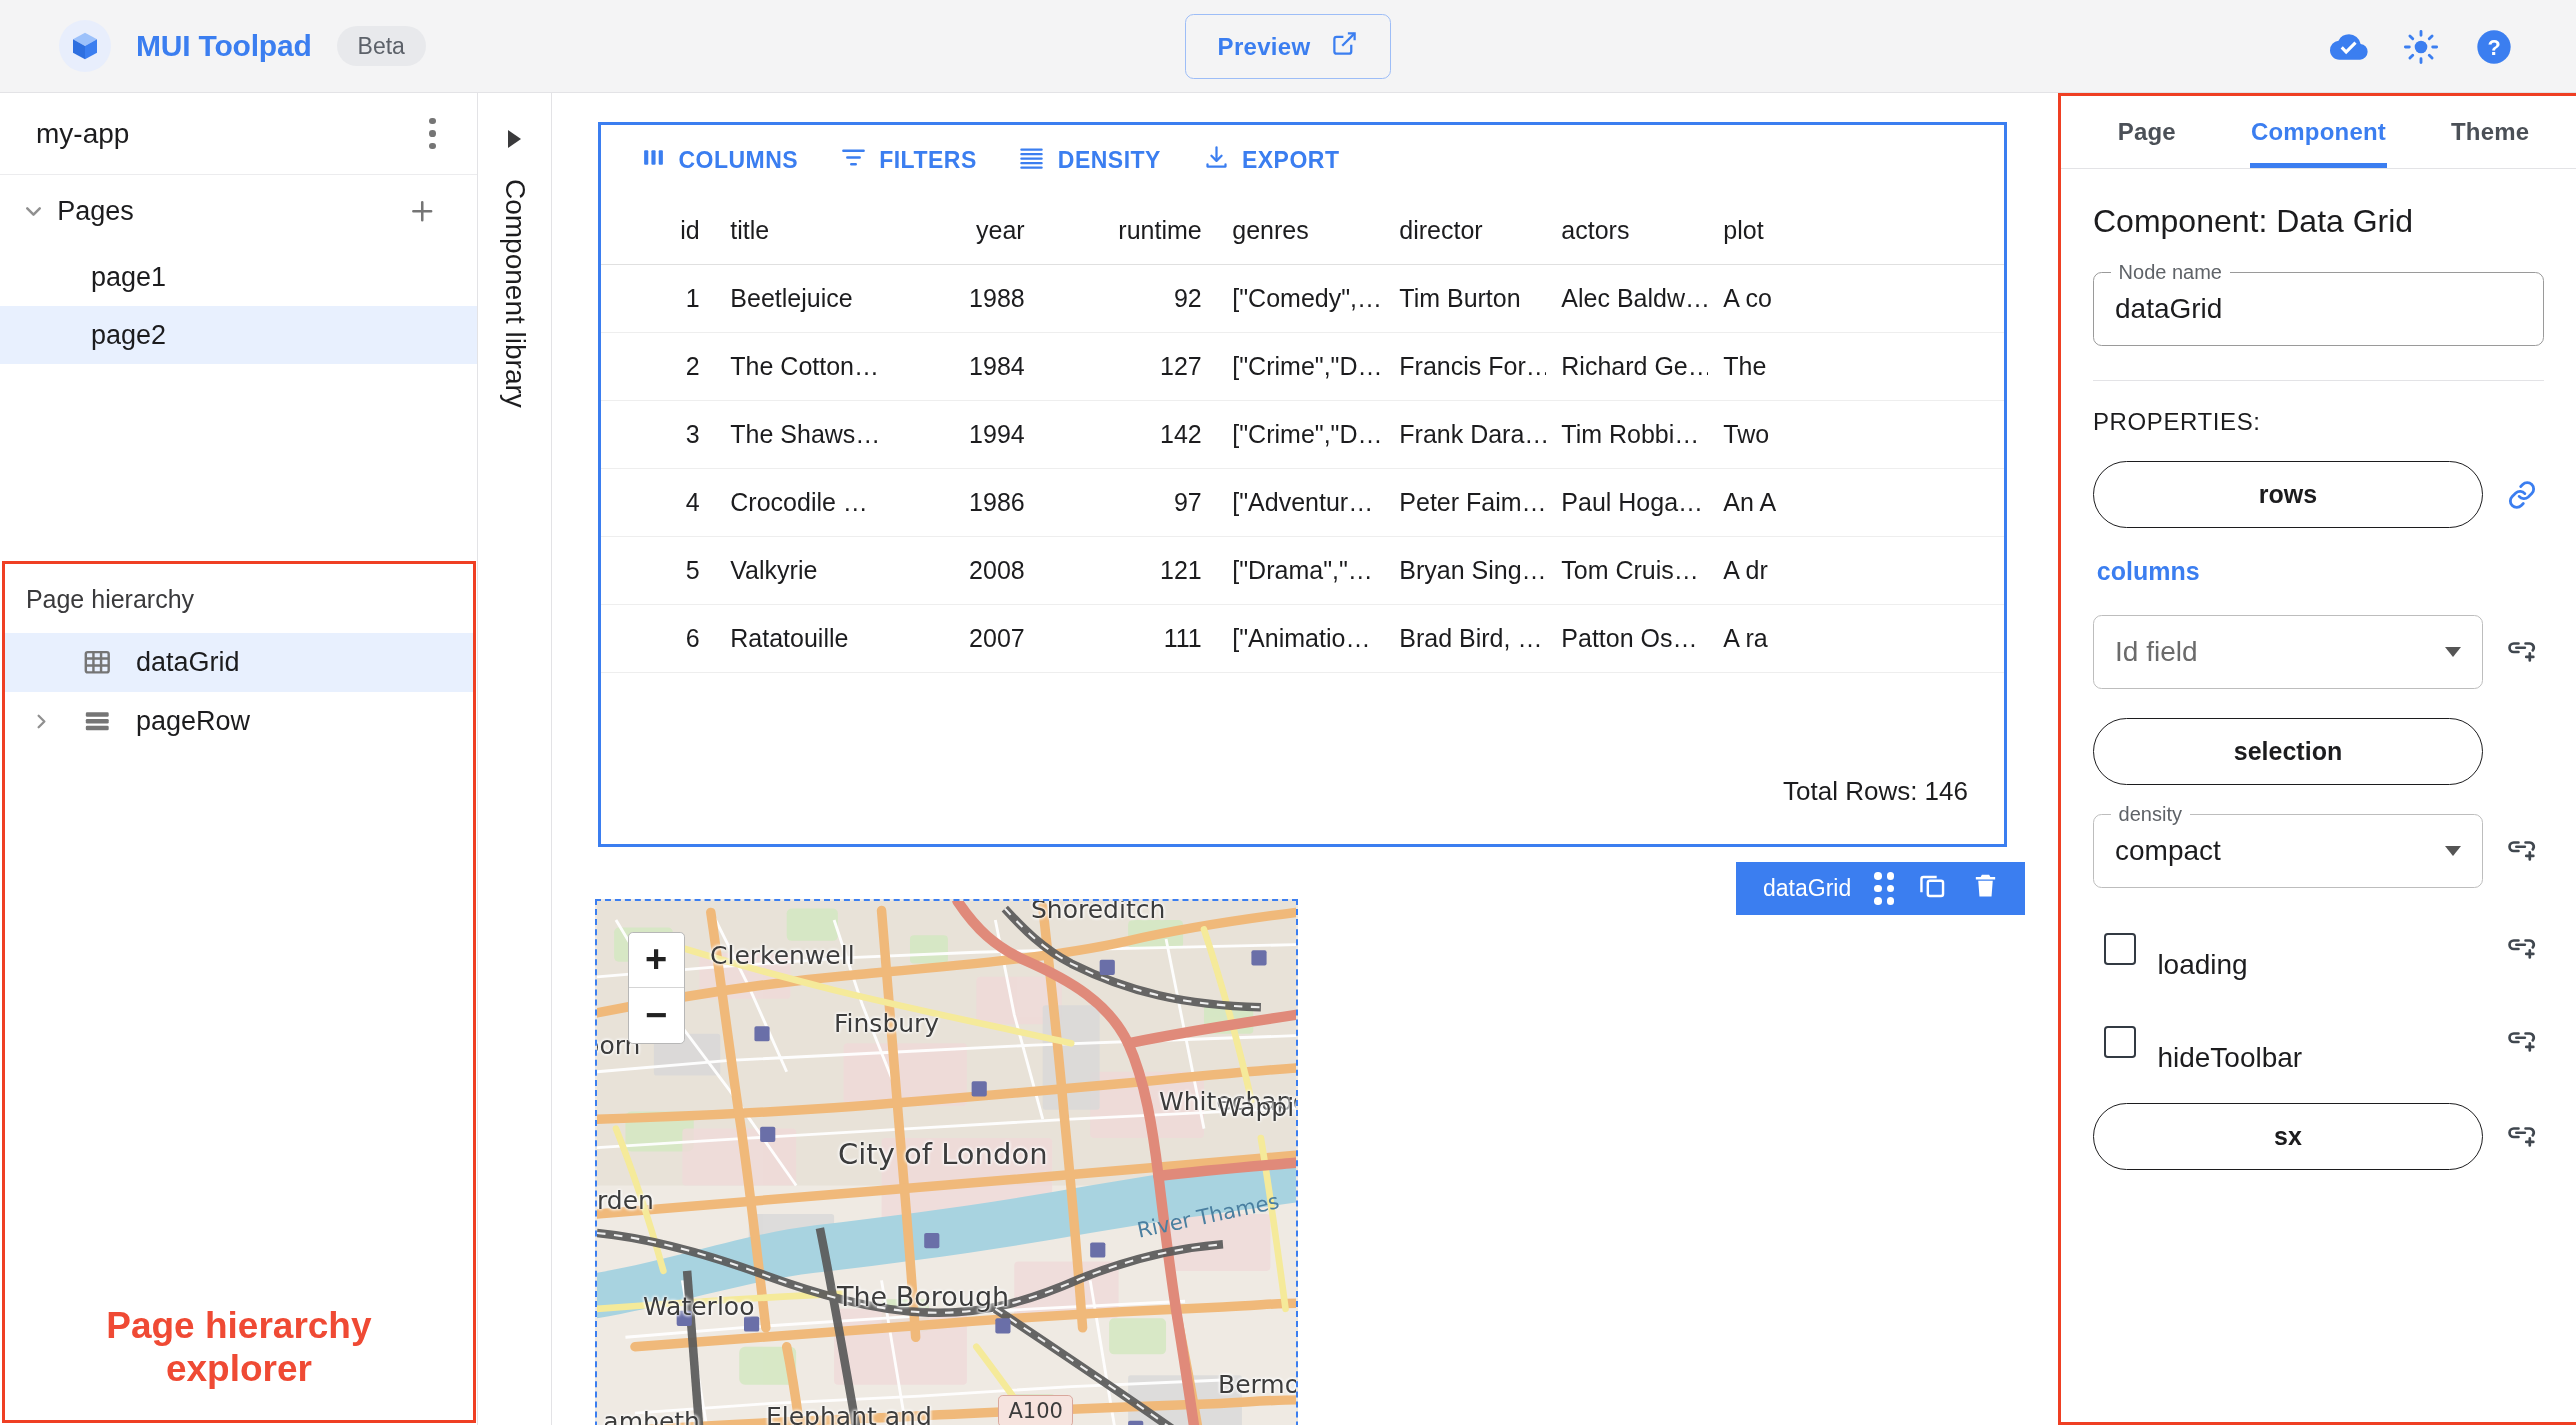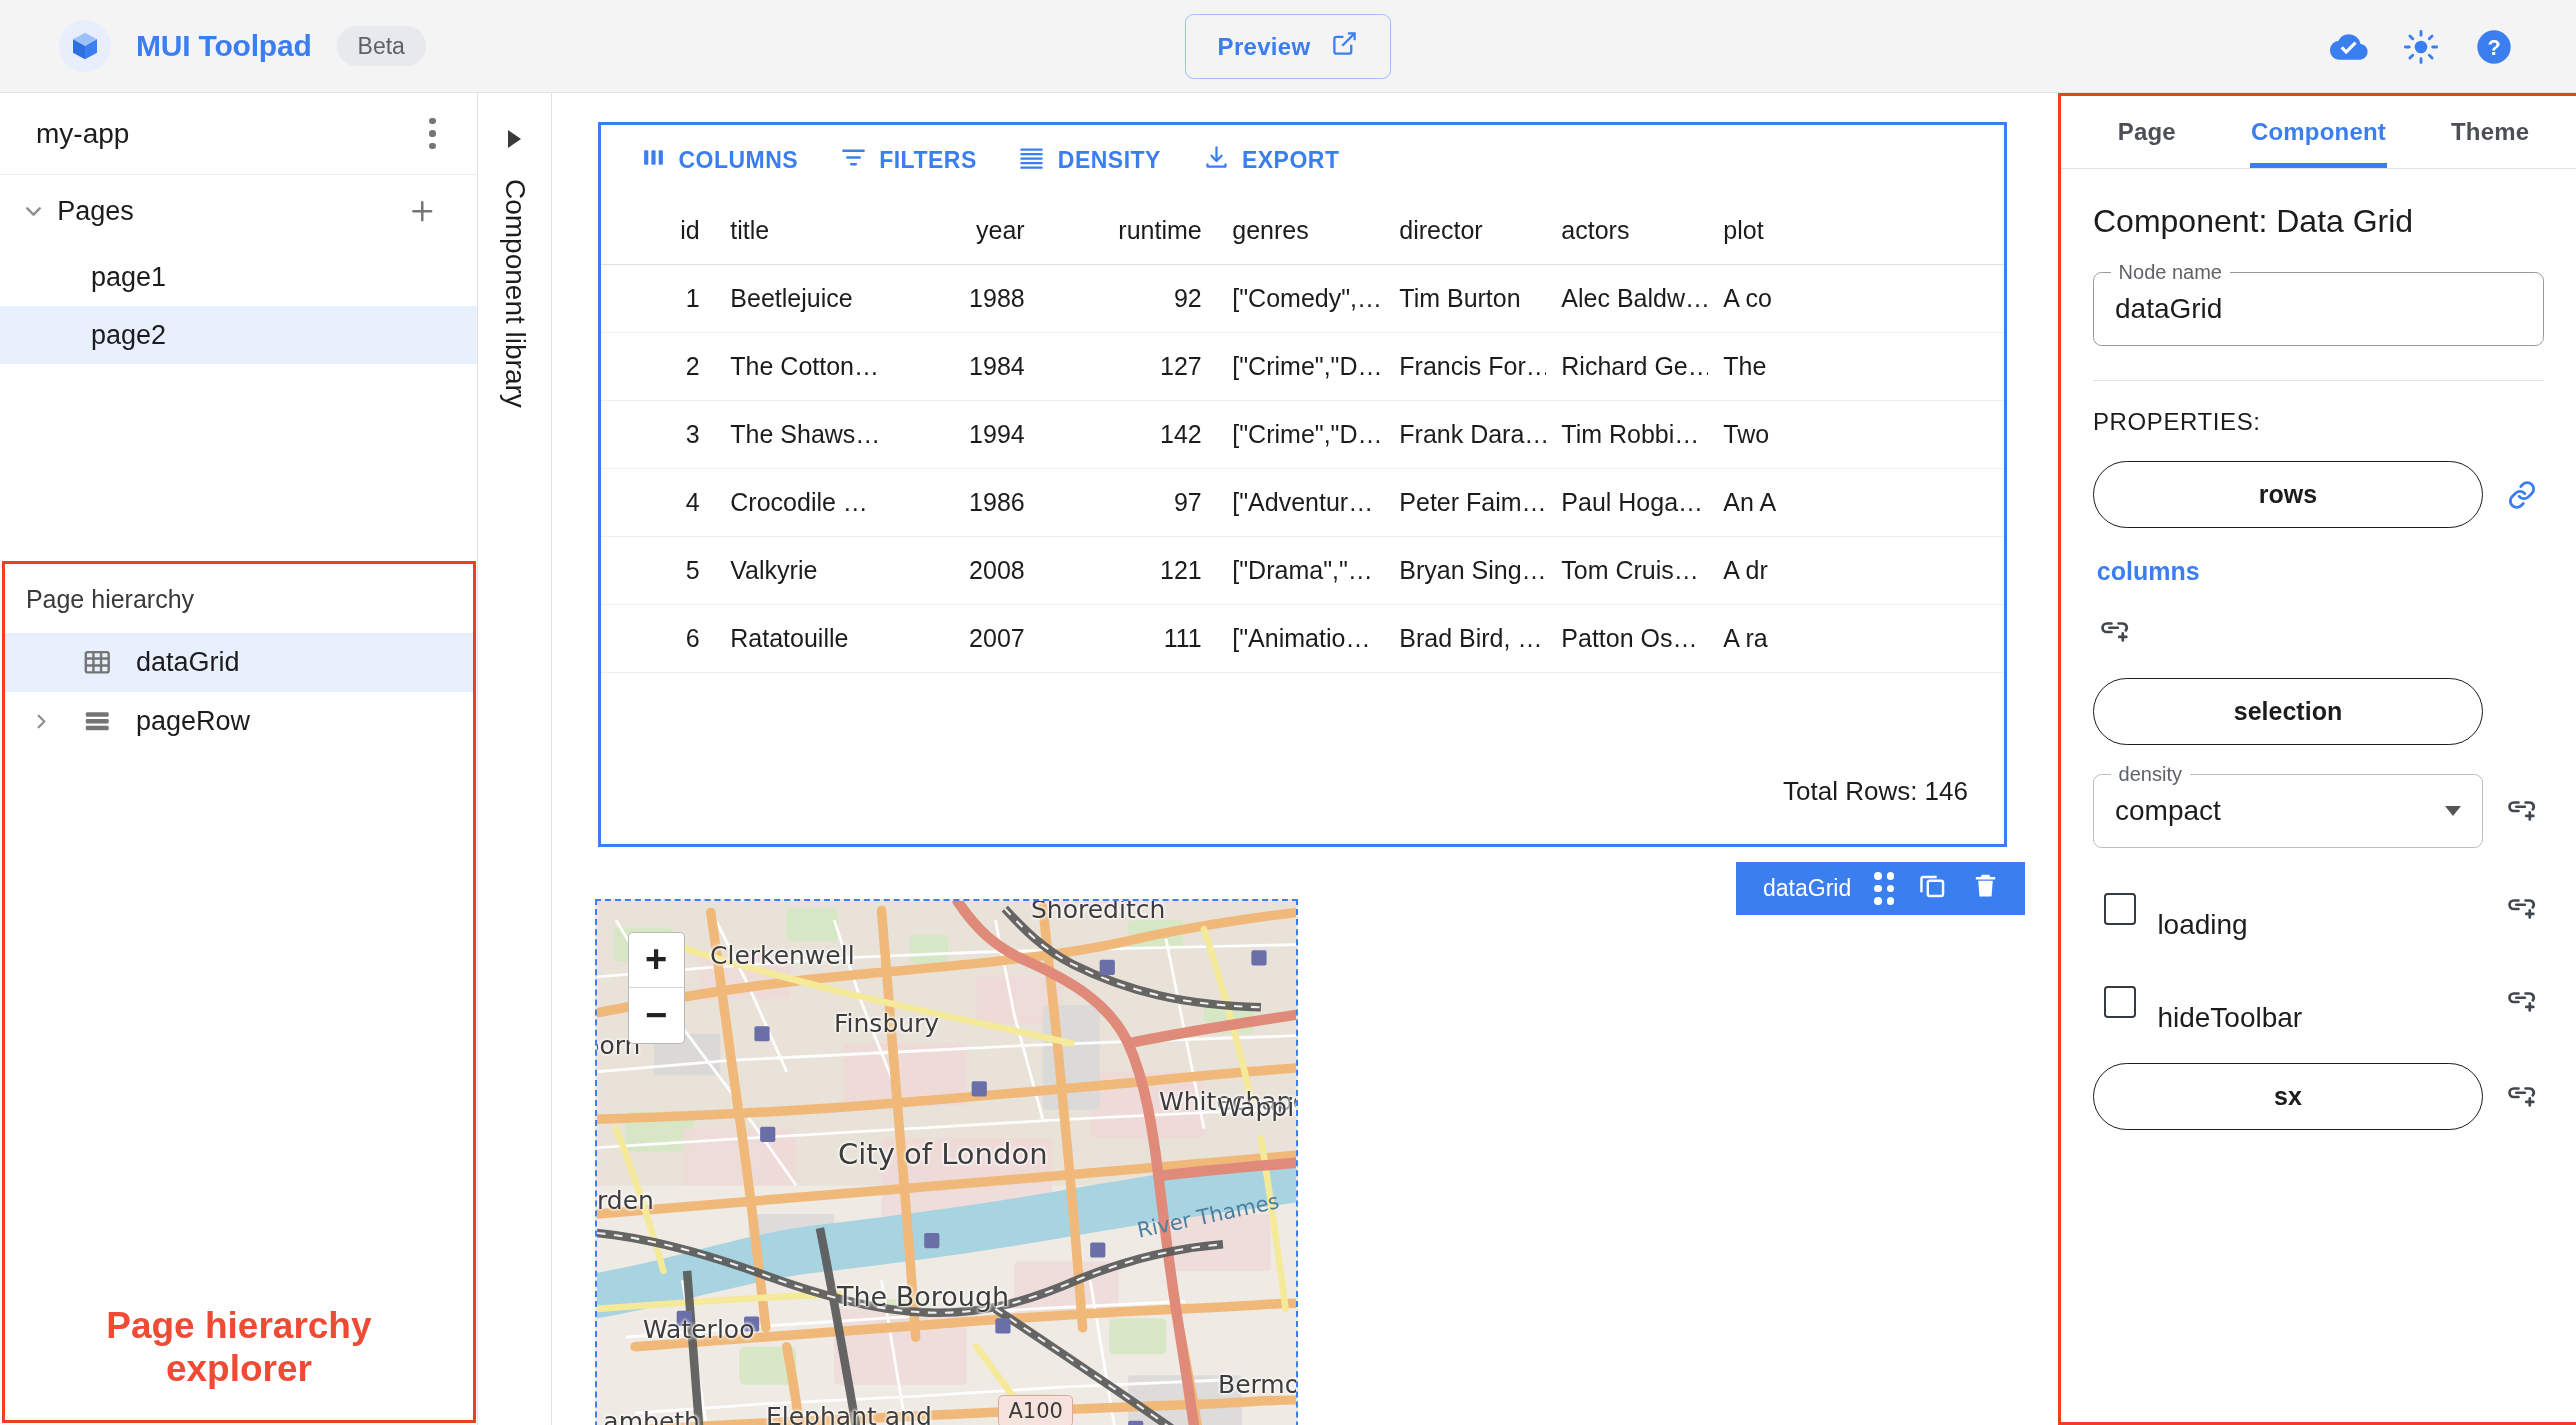--- a/index.html
+++ b/index.html
@@ -666,21 +666,21 @@
 
       <div class="map-label" style="left:113px;  top:40px;">Clerkenwell</div>
       <div class="map-label" style="left:237px;  top:108px;">Finsbury</div>
       <div class="map-label" style="left:434px;  top:-5.7px;">Shoreditch</div>
       <div class="map-label" style="left:562px;  top:186px;">Whitechapel</div>
       <div class="map-label" style="left:241px;  top:236px; font-size:29px;">City of London</div>
       <div class="map-label" style="left:-13.4px;  top:130px;">born</div>
       <div class="map-label" style="left:-15.3px;  top:285px;">arden</div>
       <div class="map-label" style="left:620px;  top:192px;">Wapping</div>
       <div class="map-label" style="left:240px;  top:380px; font-size:27px;">The Borough</div>
-      <div class="map-label" style="left:46px;   top:414px;">Waterloo</div>
+      <div class="map-label" style="left:46px;   top:391px;">Waterloo</div>
       <div class="map-label" style="left:-7.6px;   top:506px;">Lambeth</div>
       <div class="map-label" style="left:169px;  top:501px;">Elephant and</div>
 
       <div class="map-label" style="left:621px;  top:469px;">Bermondse</div>
       <div class="map-label" style="left:539px;  top:303px; font-size:21px; color:#4a7fa0; transform:rotate(-12deg); text-shadow:none;">River Thames</div>
 
       <div class="road-shield" style="left:401px; top:494px;">A100</div>
     </div>
 
   </div>
@@ -713,20 +713,24 @@
             <path d="M14 11a4.5 4.5 0 0 0-6.4-.4L5.1 13a4.5 4.5 0 0 0 6.4 6.4l1.4-1.4"></path>
           </svg>
         </span>
       </div>
 
       
       <span class="prop-link">columns</span>
 
       
       <div class="prop-row">
+        <div class="prop-select">
+          <span class="ph">Id field</span>
+          <span class="caret-dn"></span>
+        </div>
         <span class="lnk-icon">
           <svg width="34" height="34" viewBox="0 0 24 24" fill="none" stroke="#40474f" stroke-width="1.9" stroke-linecap="round">
             <path d="M9.5 12H6.2a3 3 0 1 1 0-6h3.3"></path>
             <path d="M14.5 6h2.8a3 3 0 0 1 2.3 4.9"></path>
             <path d="M8 9h6"></path>
             <path d="M17.5 13v5M15 15.5h5"></path>
           </svg>
         </span>
       </div>
 

